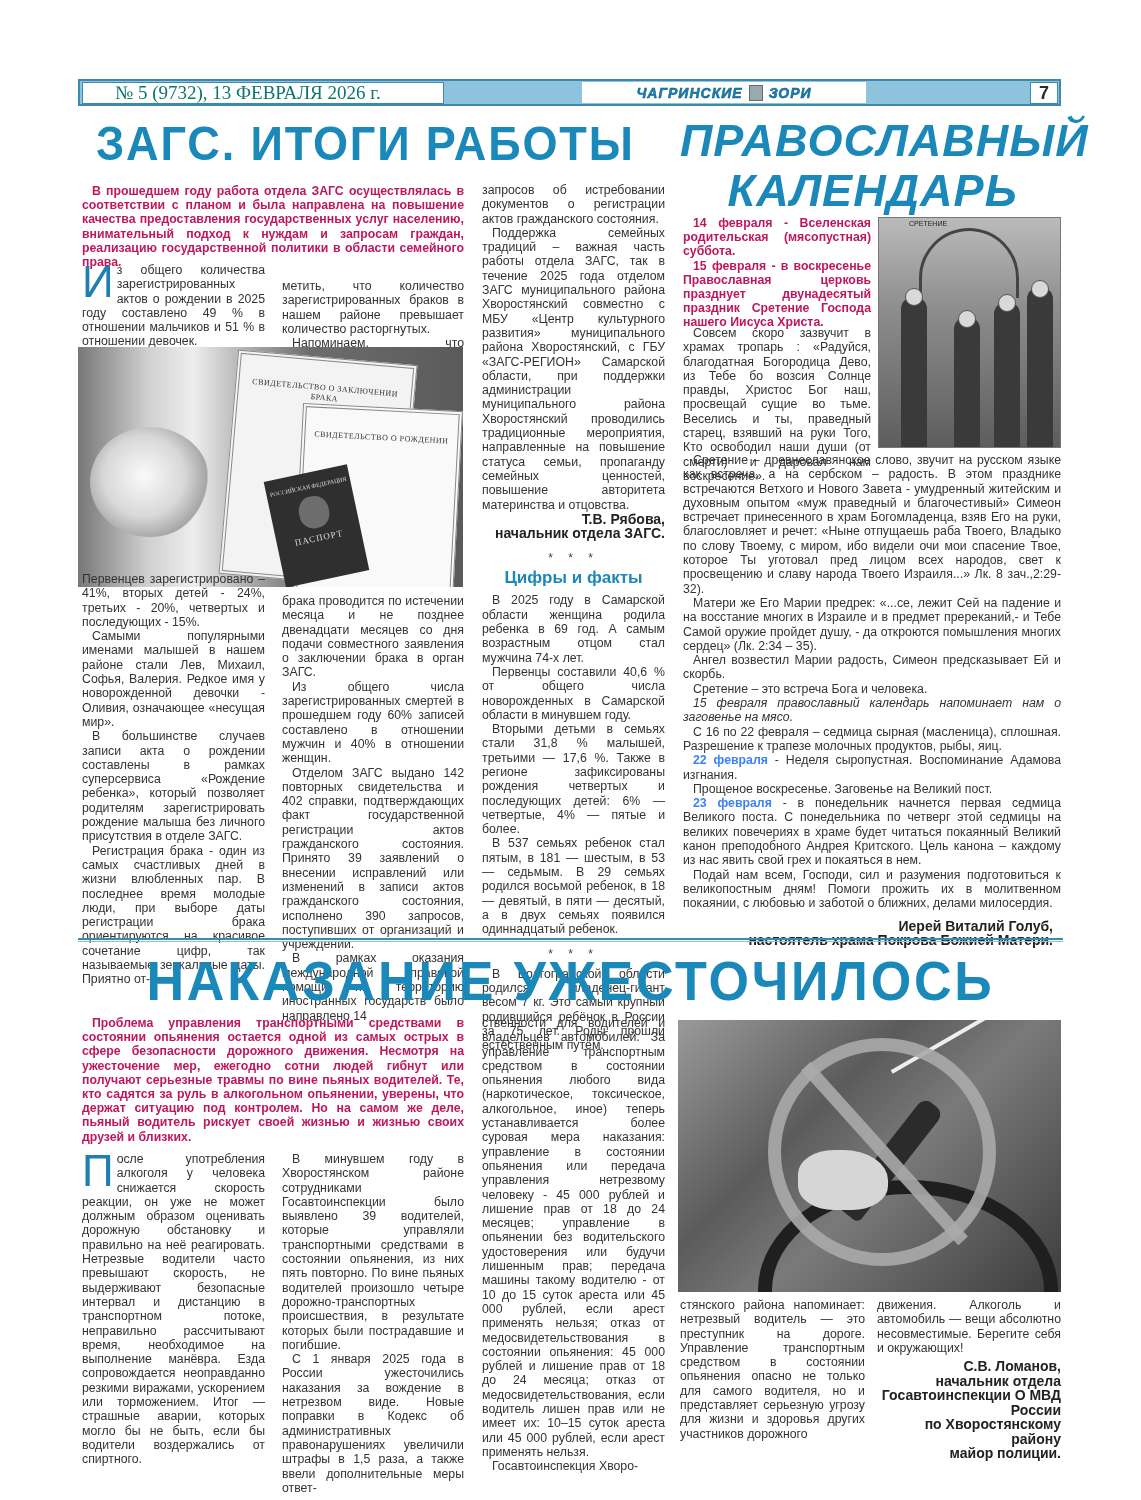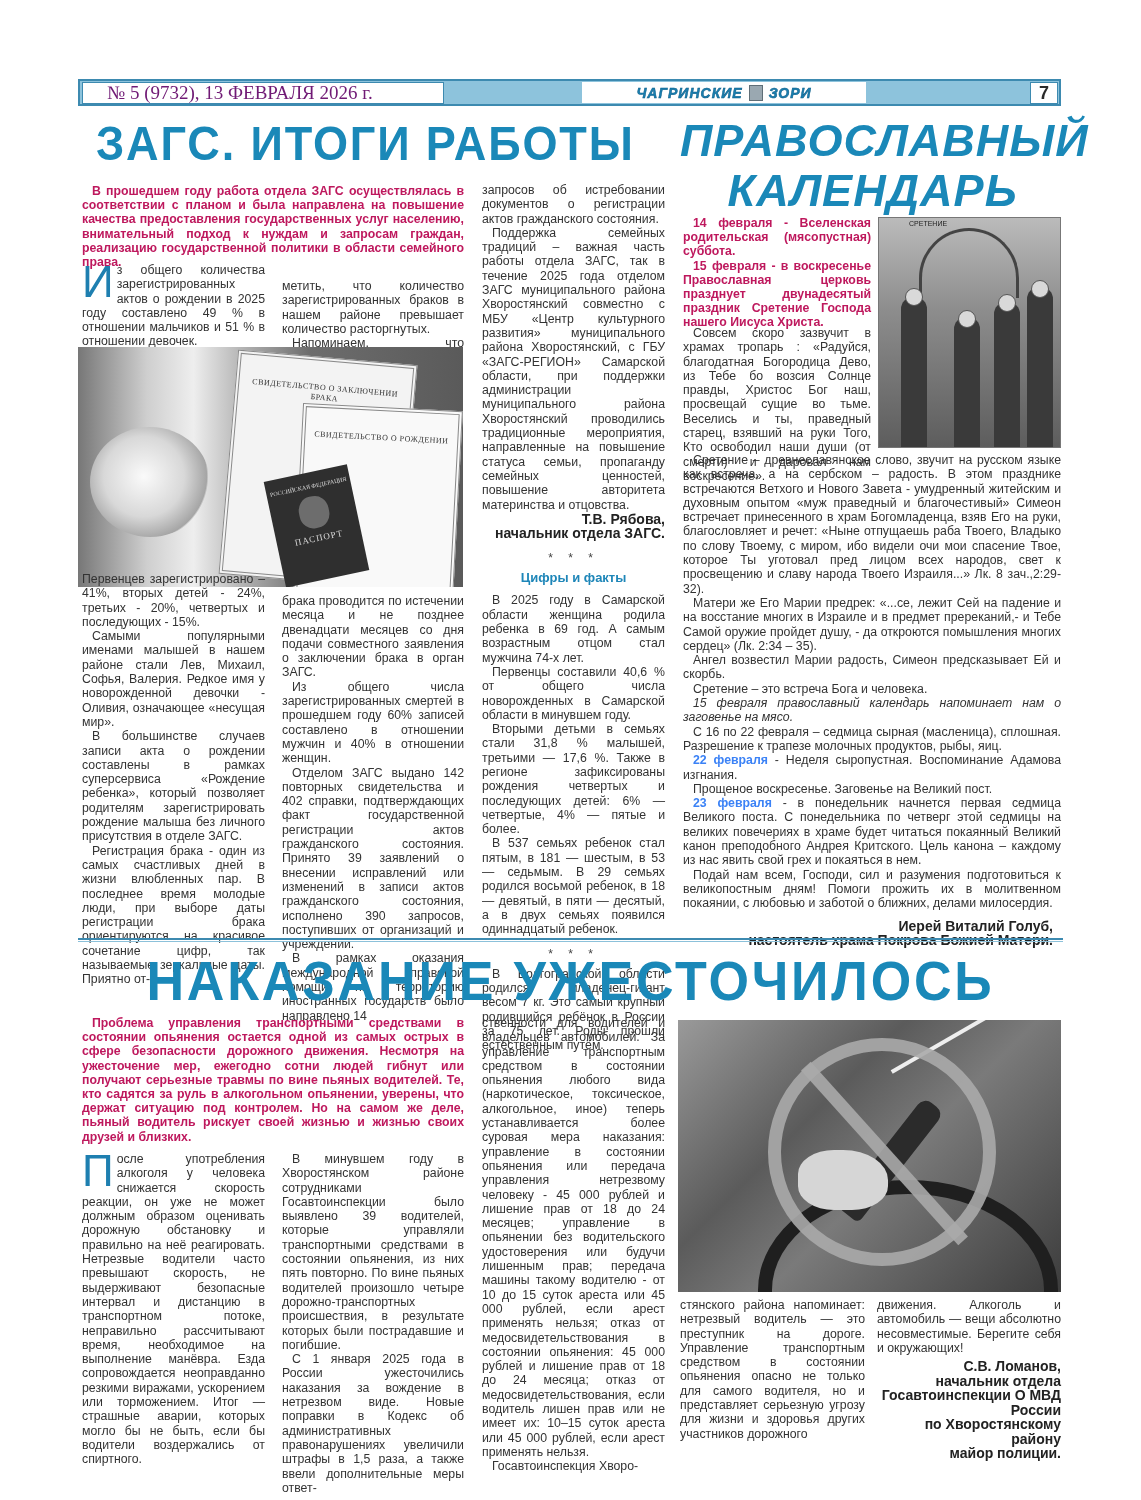--- a/index.html
+++ b/index.html
@@ -3,40 +3,40 @@
 <meta charset="utf-8">
 <style>
   * { box-sizing: border-box; margin: 0; padding: 0; }
   html, body { width: 1141px; height: 1500px; background: #ffffff; overflow: hidden; }
   body { font-family: "Liberation Sans", sans-serif; color: #2a2a2a; position: relative; }
   .abs { position: absolute; }
 
   
   .masthead { left: 78px; top: 79px; width: 983px; height: 27px; background: #8dc3dc; border: 2px solid #3d8ab0; }
   .issue-box { left: 82px; top: 82px; width: 362px; height: 22px; background: #ffffff; border: 1px solid #3d8ab0;
-    font-family: "Liberation Serif", serif; font-size: 19px; line-height: 20px; padding-left: 24px; color: #701a75; }
+    font-family: "Liberation Serif", serif; font-size: 19px; line-height: 20px; padding-left: 32px; color: #0f766e; }
   .logo { left: 582px; top: 82px; width: 284px; height: 21px; background: #ffffff; display: flex; align-items: center; justify-content: center; gap: 6px; }
   .logo-text { font-family: "Liberation Sans", sans-serif; font-weight: bold; font-style: italic; font-size: 14px; color: #1a7fb0; letter-spacing: 1px; -webkit-text-stroke: 0.5px #0b5b85; }
   .logo-emblem { width: 14px; height: 16px; background: #9aa8b1; border: 1px solid #5f6e77; }
   .page-num-box { left: 1030px; top: 82px; width: 28px; height: 22px; background: #ffffff; border: 1px solid #3d8ab0; font-size: 18px; font-weight: bold; text-align: center; line-height: 21px; }
 
   .headline { color: #1a88b8; font-weight: bold; font-family: "Liberation Sans", sans-serif; }
   .h-zags { left: 96px; top: 115px; font-size: 49px; letter-spacing: 2px; transform: scaleX(0.92); transform-origin: left; }
   .h-prav { left: 680px; top: 116px; width: 385px; font-size: 45px; font-style: italic; text-align: center; line-height: 50px; letter-spacing: 1px; }
   .h-nakaz { left: 78px; top: 948px; width: 985px; font-size: 56px; text-align: center; letter-spacing: 3px; transform: scaleX(0.93); }
 
   .lead { color: #be185d; font-weight: bold; font-size: 12.3px; line-height: 14.2px; text-align: justify; }
   .lead.indent { text-indent: 10px; }
   .col { font-size: 12.3px; line-height: 14.3px; text-align: justify; color: #333; }
   .col p { text-indent: 10px; }
   .col p.noindent { text-indent: 0; }
   .dropcap { float: left; font-size: 44px; line-height: 36px; color: #1e7fb0; padding-right: 3px; margin-top: 1px; font-weight: normal; }
   .sign { font-weight: bold; text-align: right; font-size: 14px; line-height: 14.5px; color: #222; }
   .stars { text-align: center; font-size: 12px; letter-spacing: 6px; color: #444; margin: 10px 0 6px; }
-  .subhead { text-align: center; color: #1e86b8; font-weight: bold; font-size: 13px; margin-bottom: 8px; }
+  .subhead { text-align: center; color: #1e86b8; font-weight: bold; font-size: 17px; margin-bottom: 8px; }
   .blue-bold { color: #3b82f6; font-weight: bold; }
   .italic { font-style: italic; }
 
   .divider { left: 78px; top: 938px; width: 985px; height: 4px; border-top: 2px solid #3d8ab0; border-bottom: 1px solid #8cc1da; }
 
   
   .photo-zags { left: 78px; top: 347px; width: 385px; height: 240px; background: linear-gradient(90deg,#777 0%,#cfcfcf 18%,#eee 30%,#a9a9a9 45%,#6d6d6d 60%,#5a5a5a 100%); overflow: hidden; }
   .bouquet { position: absolute; left: 12px; top: 80px; width: 120px; height: 110px; border-radius: 50%; background: radial-gradient(circle at 45% 45%,#fafafa 0%,#d8d8d8 45%,#a5a5a5 70%,transparent 72%); }
   .cert1 { position: absolute; left: 150px; top: 10px; width: 180px; height: 225px; background: #f3f3f3; border: 4px double #8a8a8a; transform: rotate(5deg); }
   .cert2 { position: absolute; left: 220px; top: 60px; width: 160px; height: 190px; background: #f9f9f9; border: 4px double #888; transform: rotate(3deg); }

